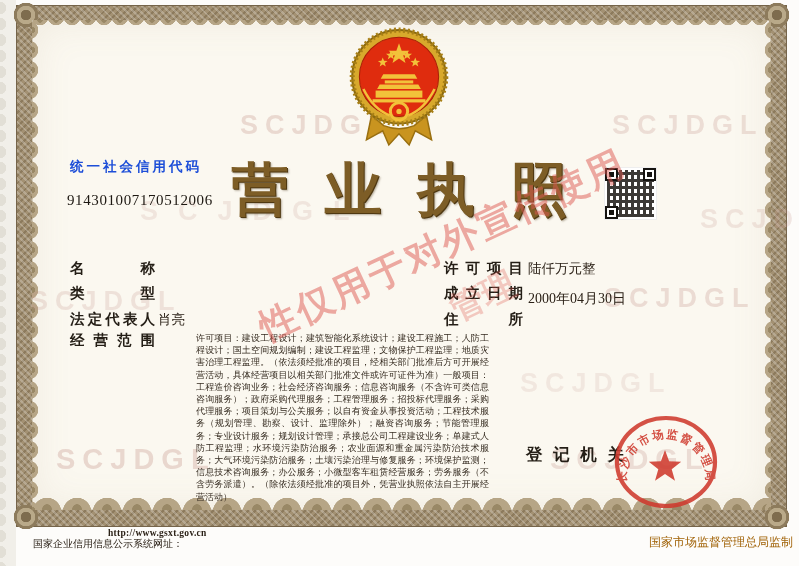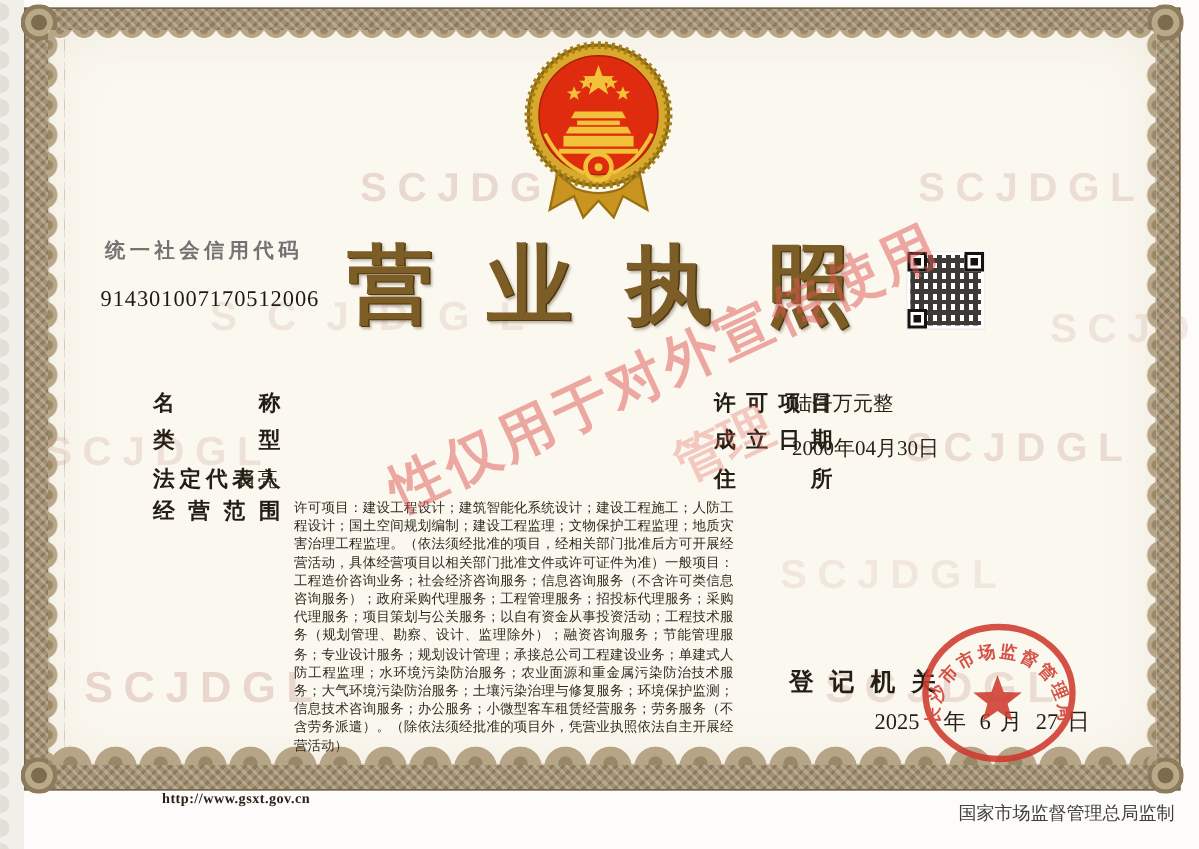--- a/index.html
+++ b/index.html
@@ -49,21 +49,21 @@
       color:#c4948a;font-size:27px;letter-spacing:7px;z-index:2;white-space:nowrap;}
   .wm-red{position:absolute;z-index:7;white-space:nowrap;font-weight:700;
       color:rgba(222,88,80,.5);transform:rotate(-25deg);transform-origin:left center;
       font-family:"Liberation Serif",serif;}
   .wm-red.main{left:262px;top:305px;font-size:37px;letter-spacing:3px;}
   .wm-red.second{left:452px;top:288px;font-size:34px;color:rgba(222,88,80,.30);}
 
   .content{position:absolute;inset:0;z-index:3;}
 
   .credit-label{position:absolute;left:70px;top:158px;font-size:13.5px;font-weight:700;
-      letter-spacing:3px;color:#737373;}
+      letter-spacing:3px;color:#1d4ed8;}
   .credit-code{position:absolute;left:67px;top:192px;font-size:15px;letter-spacing:.6px;color:#1d1812;}
 
   .title{position:absolute;top:152px;left:0;right:0;text-align:center;
      font-size:57px;font-weight:700;letter-spacing:36px;text-indent:36px;
      color:#7d5d26;text-shadow:1px 1px 0 #4f3811,2px 2px 2px rgba(60,40,10,.35);z-index:4;}
 
   
   .qr{position:absolute;left:604px;top:167px;width:53px;height:53px;background:#fff;
      box-shadow:inset 0 0 0 1px #eee;}
   .qr-body{position:absolute;inset:3px;
@@ -71,41 +71,41 @@
        repeating-linear-gradient(0deg,#1b1713 0 3px,rgba(0,0,0,0) 3px 7px),
        repeating-linear-gradient(90deg,#1b1713 0 3px,rgba(0,0,0,0) 3px 6px);
      opacity:.85;}
   .fp{position:absolute;width:13px;height:13px;border:2.5px solid #151310;background:#fff;box-sizing:border-box;}
   .fp::after{content:'';position:absolute;inset:2px;background:#151310;}
   .fp.a{left:1px;top:1px}.fp.b{right:1px;top:1px}.fp.c{left:1px;bottom:1px}
   .qr-caption{position:absolute;left:664px;top:170px;width:97px;font-size:9px;line-height:11.5px;
      color:#3a332c;text-align:justify;}
 
   .lbl{position:absolute;font-size:14.5px;font-weight:600;color:#241e16;
-       text-align:justify;text-align-last:justify;margin-left:32px;}
+       text-align:justify;text-align-last:justify;}
   .lbl-l{width:85px;left:70px;}
   .lbl-r{width:79px;left:444px;}
   .val{position:absolute;font-size:13.5px;color:#2b2117;white-space:nowrap;}
   .scope-text{position:absolute;left:168px;top:332px;width:293px;font-size:9px;line-height:12.2px;
      color:#342a1f;text-align:justify;margin-left:28px;}
 
   .reg-label{position:absolute;left:526px;top:444px;width:98px;font-size:16.5px;font-weight:700;
      color:#241e16;text-align:justify;text-align-last:justify;}
   .reg-date{position:absolute;left:583px;top:472px;font-size:15px;color:#241e16;display:flex;align-items:baseline;}
   .reg-date span{display:inline-block;}
   .rd-y{margin:0;} .rd-yu{margin-left:16px;} .rd-m{margin-left:9px;} .rd-mu{margin-left:6px;}
   .rd-d{margin-left:9px;} .rd-du{margin-left:6px;}
 
   .emblem{position:absolute;left:343px;top:26px;z-index:6;}
   .seal{position:absolute;left:610px;top:412px;z-index:8;opacity:.88;}
 
   .footer-left{position:absolute;left:33px;top:537px;font-size:10px;color:#2b2117;z-index:3;}
   .footer-url{position:absolute;left:108px;top:528px;font-size:9.5px;font-weight:700;
      letter-spacing:.3px;color:#2b2117;z-index:3;}
-  .footer-right{position:absolute;right:16px;top:534px;font-size:12px;color:#404040;z-index:3;}
+  .footer-right{position:absolute;right:6px;top:534px;font-size:12px;color:#a16207;z-index:3;}
 </style>
 </head>
 <body>
 
 <div class="page">
 
   <div class="deckle"></div>
 
   <div class="frame">
     <div class="corner tl"></div>
@@ -178,40 +178,33 @@
 
     <div class="lbl lbl-r" style="top:259px">许可项目</div>
     <div class="val" style="left:528px;top:260px">陆仟万元整</div>
 
     <div class="lbl lbl-r" style="top:284px">成立日期</div>
     <div class="val" style="left:528px;top:290px;font-size:14px">2000年04月30日</div>
 
     <div class="lbl lbl-r" style="top:310px">住所</div>
 
     <div class="reg-label">登记机关</div>
-    <div class="reg-date">
-      <span class="rd-y">2025</span>
-      <span class="rd-yu">年</span>
-      <span class="rd-m">6</span>
-      <span class="rd-mu">月</span>
-      <span class="rd-d">27</span>
-      <span class="rd-du">日</span>
-    </div>
 
     <svg class="seal" width="112" height="100" viewBox="0 0 112 100">
       <defs>
         <path id="sealArc" d="M16,66 A40,40 0 1 1 96,66" fill="none"></path>
       </defs>
       <ellipse cx="56" cy="50" rx="49" ry="44" fill="none" stroke="#cf3a2e" stroke-width="4.2"></ellipse>
       <polygon fill="#cf3a2e" points="55,36 59.1,47.3 71.2,47.7 61.7,55.2 65,66.8 55,60 45,66.8 48.3,55.2 38.8,47.7 50.9,47.3" transform="translate(0,2)"></polygon>
       <text font-size="11.5" fill="#cf3a2e" font-weight="bold" letter-spacing="2" font-family="Liberation Serif, serif">
         <textPath href="#sealArc" startOffset="50%" text-anchor="middle">长沙市市场监督管理局</textPath>
       </text>
     </svg>
   </div>
 
   <div class="wm-red main">性仅用于对外宣传使用</div>
   <div class="wm-red second">管理</div>
 
+  <div class="footer-left">国家企业信用信息公示系统网址：</div>
   <div class="footer-url">http://www.gsxt.gov.cn</div>
   <div class="footer-right">国家市场监督管理总局监制</div>
 
 </div>
 
 </body></html>

